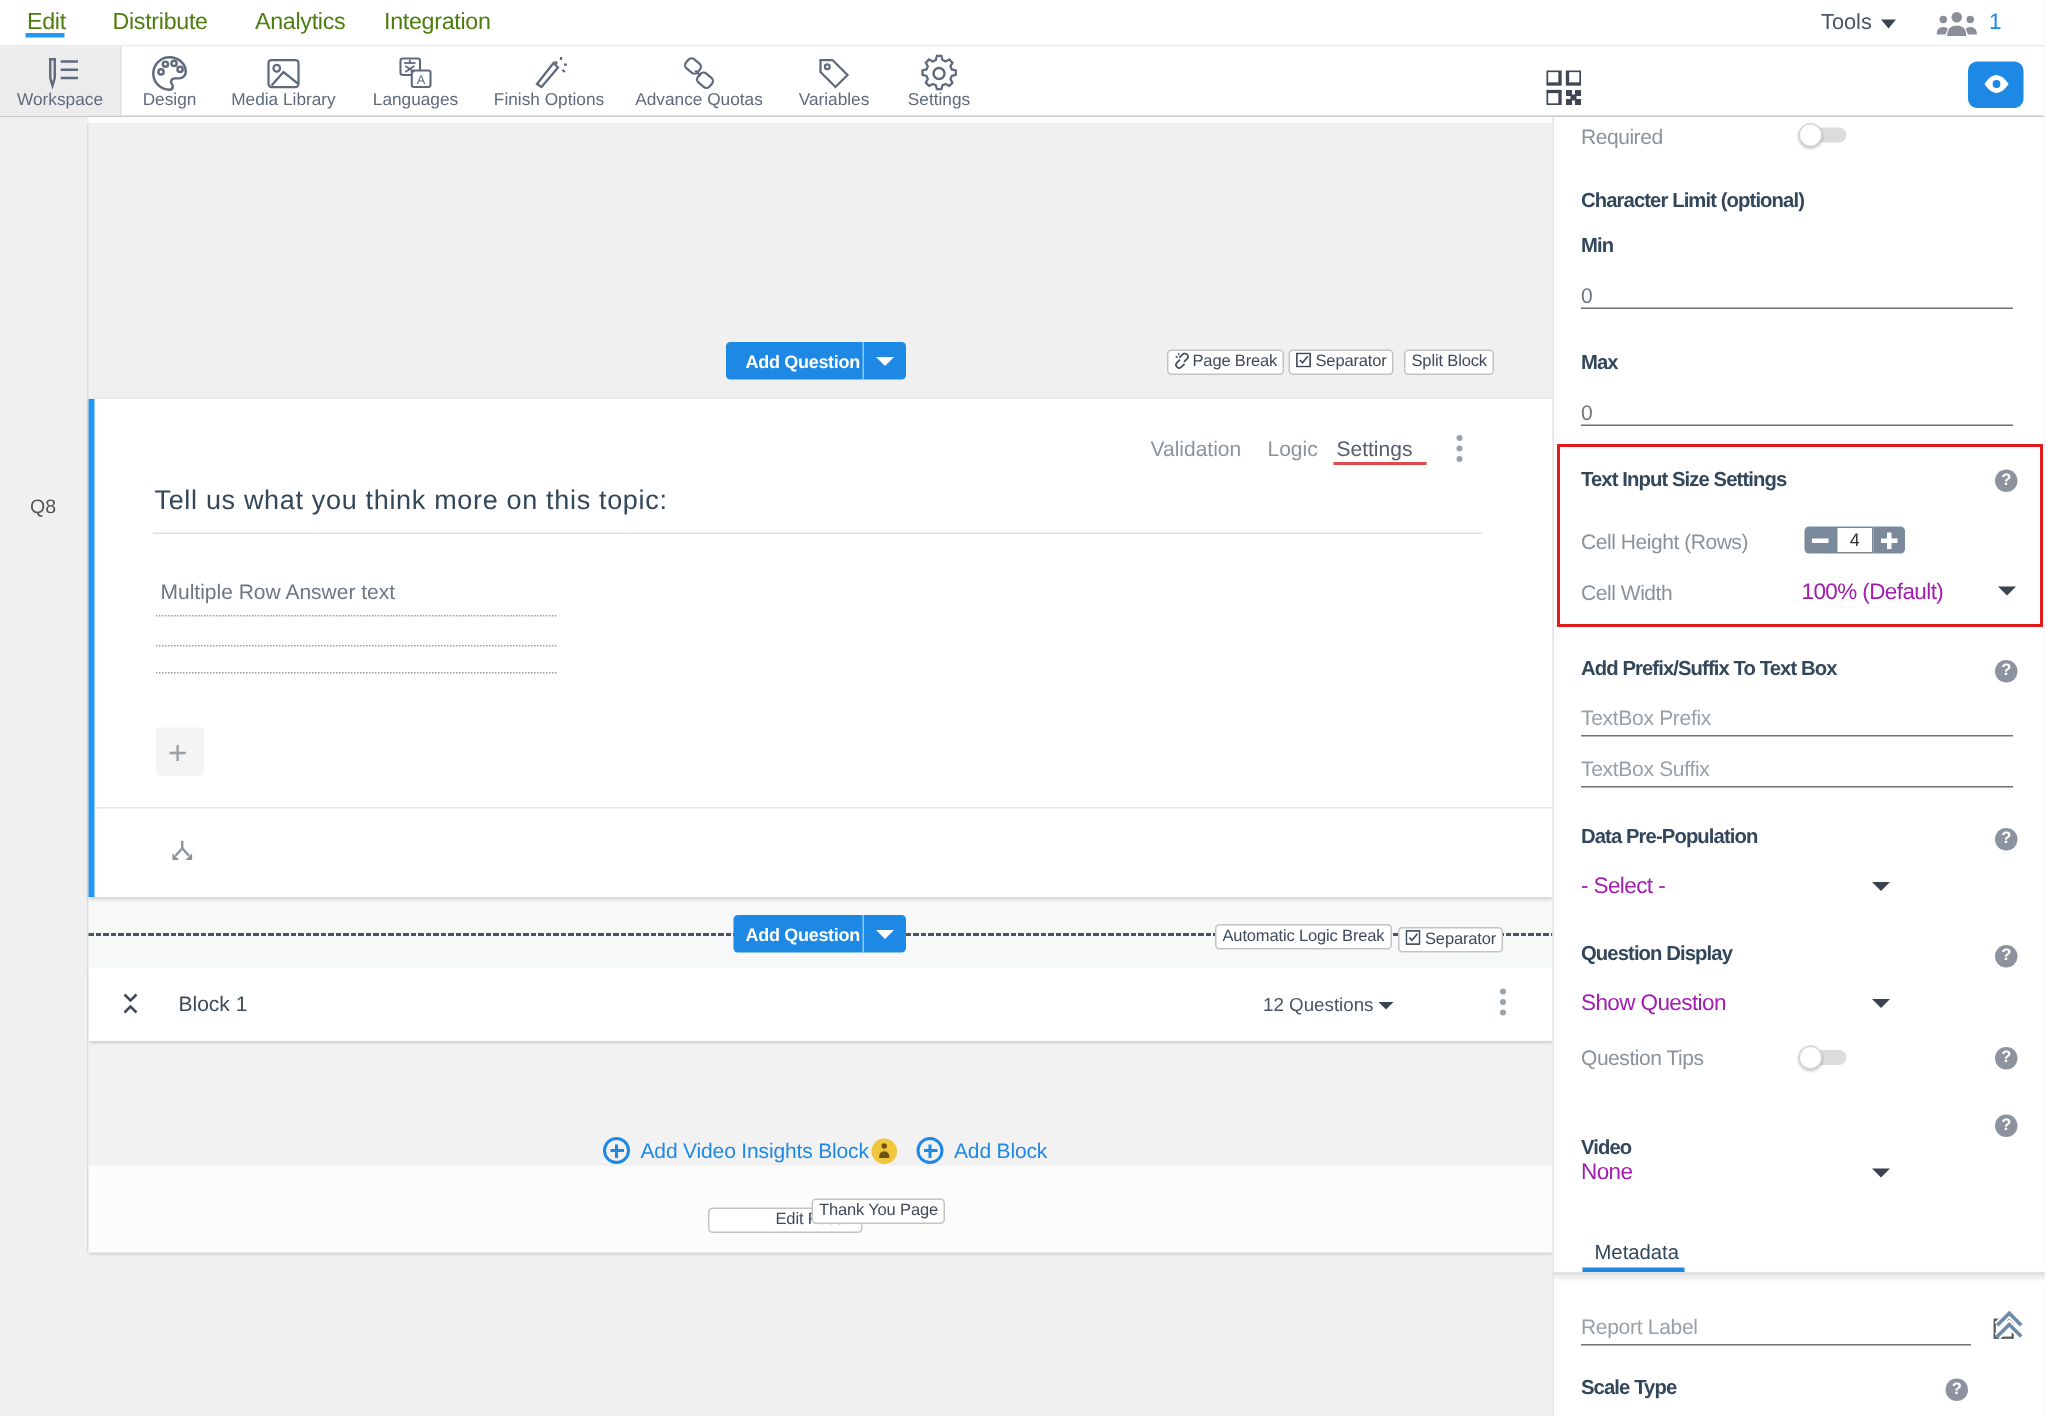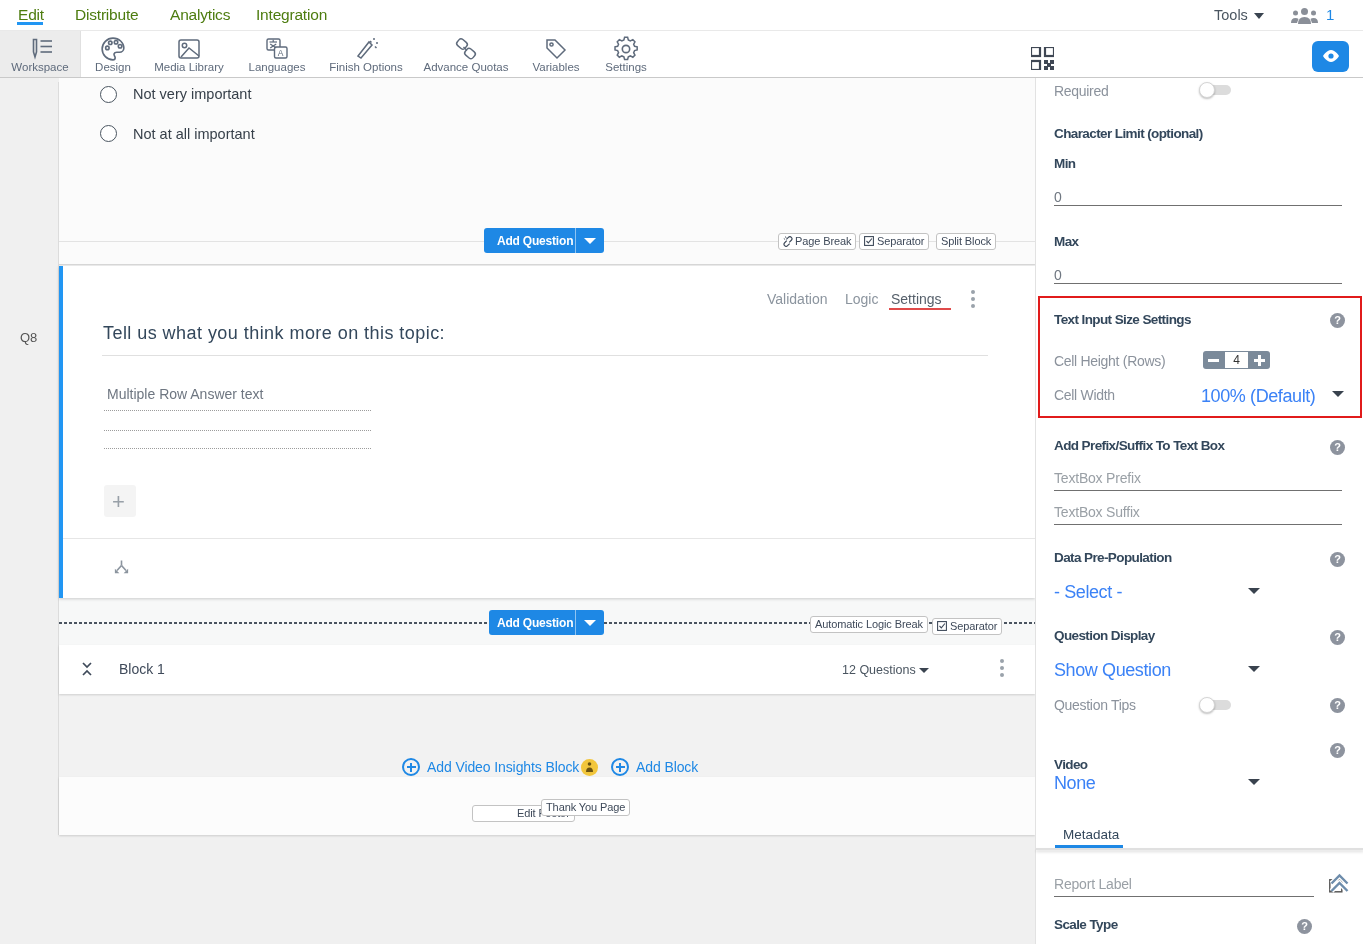--- a/index.html
+++ b/index.html
@@ -80,21 +80,21 @@
 .pluscirc:after { content:""; position:absolute; left:6px; top:2.5px; width:2px; height:9px; background:#1e88e5; }
 .addlbl { position:absolute; font-size:14px; color:#1e88e5; letter-spacing:-0.1px; }
 #coin { position:absolute; left:581px; top:1px; width:17px; height:17px; background:#f2c63c; border-radius:50%; }
 
 
 #footercard { position:absolute; left:59px; top:695px; width:976px; height:58px; background:#fcfcfc; box-shadow:0 1px 2px rgba(0,0,0,0.15); }
 
 
 .plabel { position:absolute; left:18px; font-size:14px; color:#8b929c; letter-spacing:-0.3px; }
 .pbold  { position:absolute; left:18px; font-size:13.5px; font-weight:bold; color:#33475b; letter-spacing:-0.6px; }
-.pvalue { position:absolute; font-size:18px; color:#3b82f6; letter-spacing:-0.4px; }
+.pvalue { position:absolute; font-size:15px; color:#a21caf; letter-spacing:-0.4px; }
 .pinput { position:absolute; left:18px; font-size:14px; color:#6f7781; }
 .phline { position:absolute; left:18px; width:288px; height:1px; background:#707070; }
 .pplace { position:absolute; left:18px; font-size:14px; color:#9aa0a6; letter-spacing:-0.2px; }
 .qmark { position:absolute; left:294px; width:15px; height:15px; border-radius:50%; background:#8d939e; color:#fff; font-size:11px; font-weight:bold; text-align:center; line-height:15px; }
 .toggle { position:absolute; left:165px; width:30px; height:10px; background:#dcdcdc; border-radius:5px; }
 .toggle:before { content:""; position:absolute; left:-2px; top:-3.5px; width:16px; height:16px; background:#fff; border:1px solid #d5d5d5; border-radius:50%; box-shadow:0 1px 2px rgba(0,0,0,0.25); box-sizing:border-box; }
 .pcaret { position:absolute; width:0; height:0; border-left:6.5px solid transparent; border-right:6.5px solid transparent; border-top:6px solid #39424e; }
 
 #redbox { position:absolute; left:2px; top:214px; width:324px; height:122px; border:2.5px solid #e11b1b; }
 
@@ -226,27 +226,20 @@
 <div style="position:absolute;left:0;top:78px;width:59px;height:4px;background:#f0f0f0;"></div>
 <div style="position:absolute;left:59px;top:78px;width:976px;height:4px;background:#fbfbfb;"></div>
 <div style="position:absolute;left:1035px;top:78px;width:328px;height:4px;background:#fff;border-left:1px solid #e2e2e2;"></div>
 
 <div id="content">
   <div style="position:absolute;left:58px;top:0;width:1px;height:753px;background:#dcdcdc;"></div>
   <div style="position:absolute;left:59px;top:516px;width:976px;height:47px;background:#f7f8f8;"></div>
   <div style="position:absolute;left:59px;top:611px;width:976px;height:88px;background:#f2f2f2;"></div>
   <div id="q8">Q8</div>
 
-  <div id="card1">
-    <div class="radio" style="left:41px; top:4px;"></div>
-    <div class="radiolbl" style="left:74px; top:4px;">Not very important</div>
-    <div class="radio" style="left:41px; top:43px;"></div>
-    <div class="radiolbl" style="left:74px; top:44px;">Not at all important</div>
-    <div id="aq1line"></div>
-  </div>
 
   <div class="aqbtn" style="left:484px; top:146px; width:120px;">
     <span class="txt">Add Question</span>
       <span class="sep"></span>
       <span class="car"></span>
   </div>
   <div class="smallbtn" style="left:778px; top:151px;"><svg width="10" height="11" viewBox="0 0 12 13" style="vertical-align:-2px; margin-right:2px;" fill="none" stroke="#3f4a5a" stroke-width="1.4">
         <path d="M4.5 5.5 L2 8 C1 9 1 10.5 2 11.5 C3 12.5 4.5 12.5 5.5 11.5 L8 9"></path>
         <path d="M7.5 7.5 L10 5 C11 4 11 2.5 10 1.5 C9 0.5 7.5 0.5 6.5 1.5 L4 4"></path>
         <line x1="1" y1="3" x2="2.5" y2="4" stroke-width="1.1"></line>

